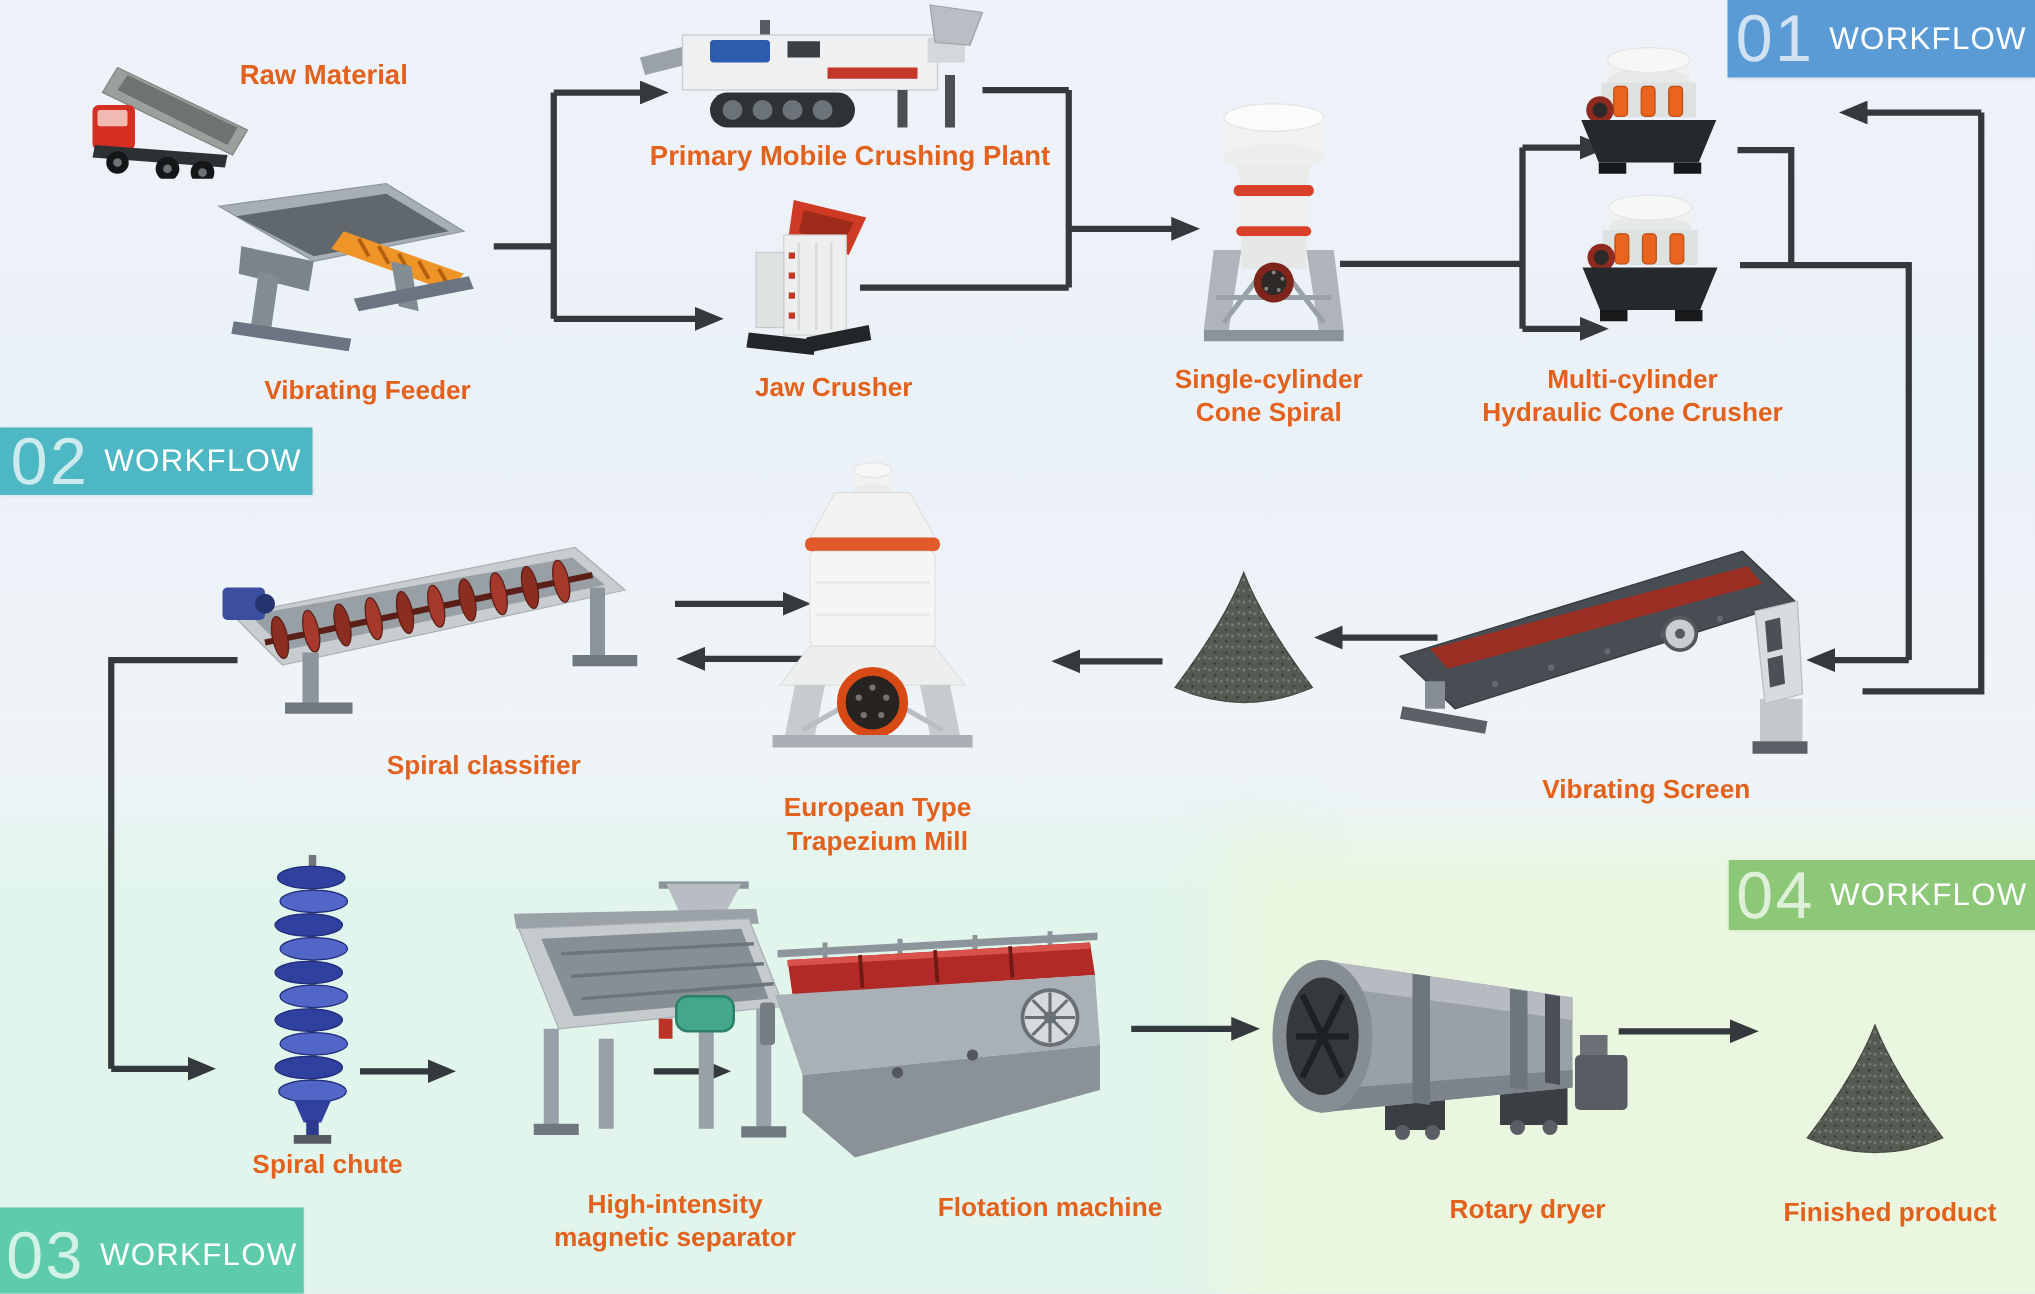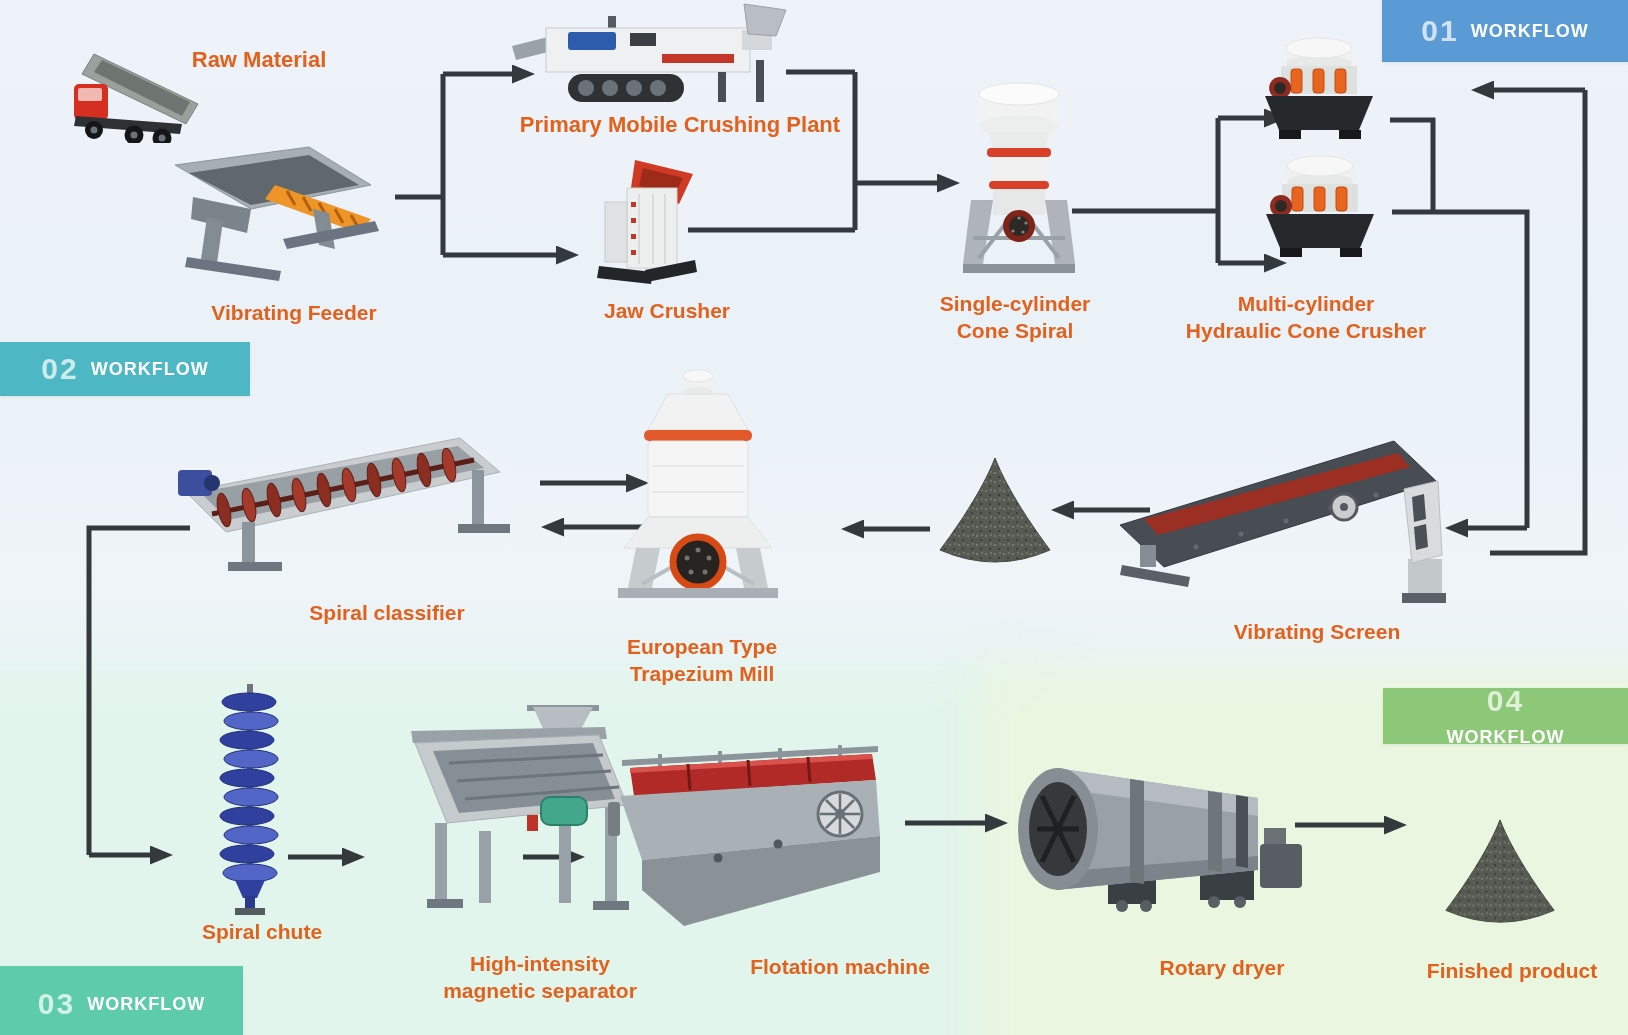--- a/index.html
+++ b/index.html
@@ -28,23 +28,23 @@
     text-align:center;white-space:nowrap;margin-left:12px;
   }
   .lbl-lg{font-size:22px;}
   .badge{
     position:absolute;z-index:4;display:flex;align-items:center;justify-content:center;
     gap:12px;color:#fff;box-shadow:0 1px 3px rgba(0,0,0,.08);
   }
   .b01{left:1382px;top:0;width:246px;height:62px;background:var(--badge-blue);}
   .b02{left:0;top:342px;width:250px;height:54px;background:var(--badge-teal);}
   .b03{left:0;top:966px;width:243px;height:76px;background:var(--badge-mint);}
-  .b04{left:1383px;top:688px;width:245px;height:56px;background:var(--badge-green);flex-direction:column;}
-  .badge-num{font-size:30px;font-weight:bold;color:rgba(255,255,255,.72);letter-spacing:2px;line-height:1;text-align:right;}
-  .badge-label{font-size:18px;font-weight:bold;letter-spacing:1px;line-height:1;}
+  .b04{left:1383px;top:688px;width:245px;height:56px;background:var(--badge-green);}
+  .badge-num{font-size:53px;font-weight:normal;color:rgba(255,255,255,.72);letter-spacing:2px;line-height:1;text-align:right;}
+  .badge-label{font-size:25px;font-weight:normal;letter-spacing:1px;line-height:1;}
 </style>
 </head>
 <body>
 
 <div id="stage">
 
   <div class="tint tint-mint"></div>
   <div class="tint tint-green"></div>
 
   <svg class="arrows" width="1628" height="1035" viewBox="0 0 1628 1035">

